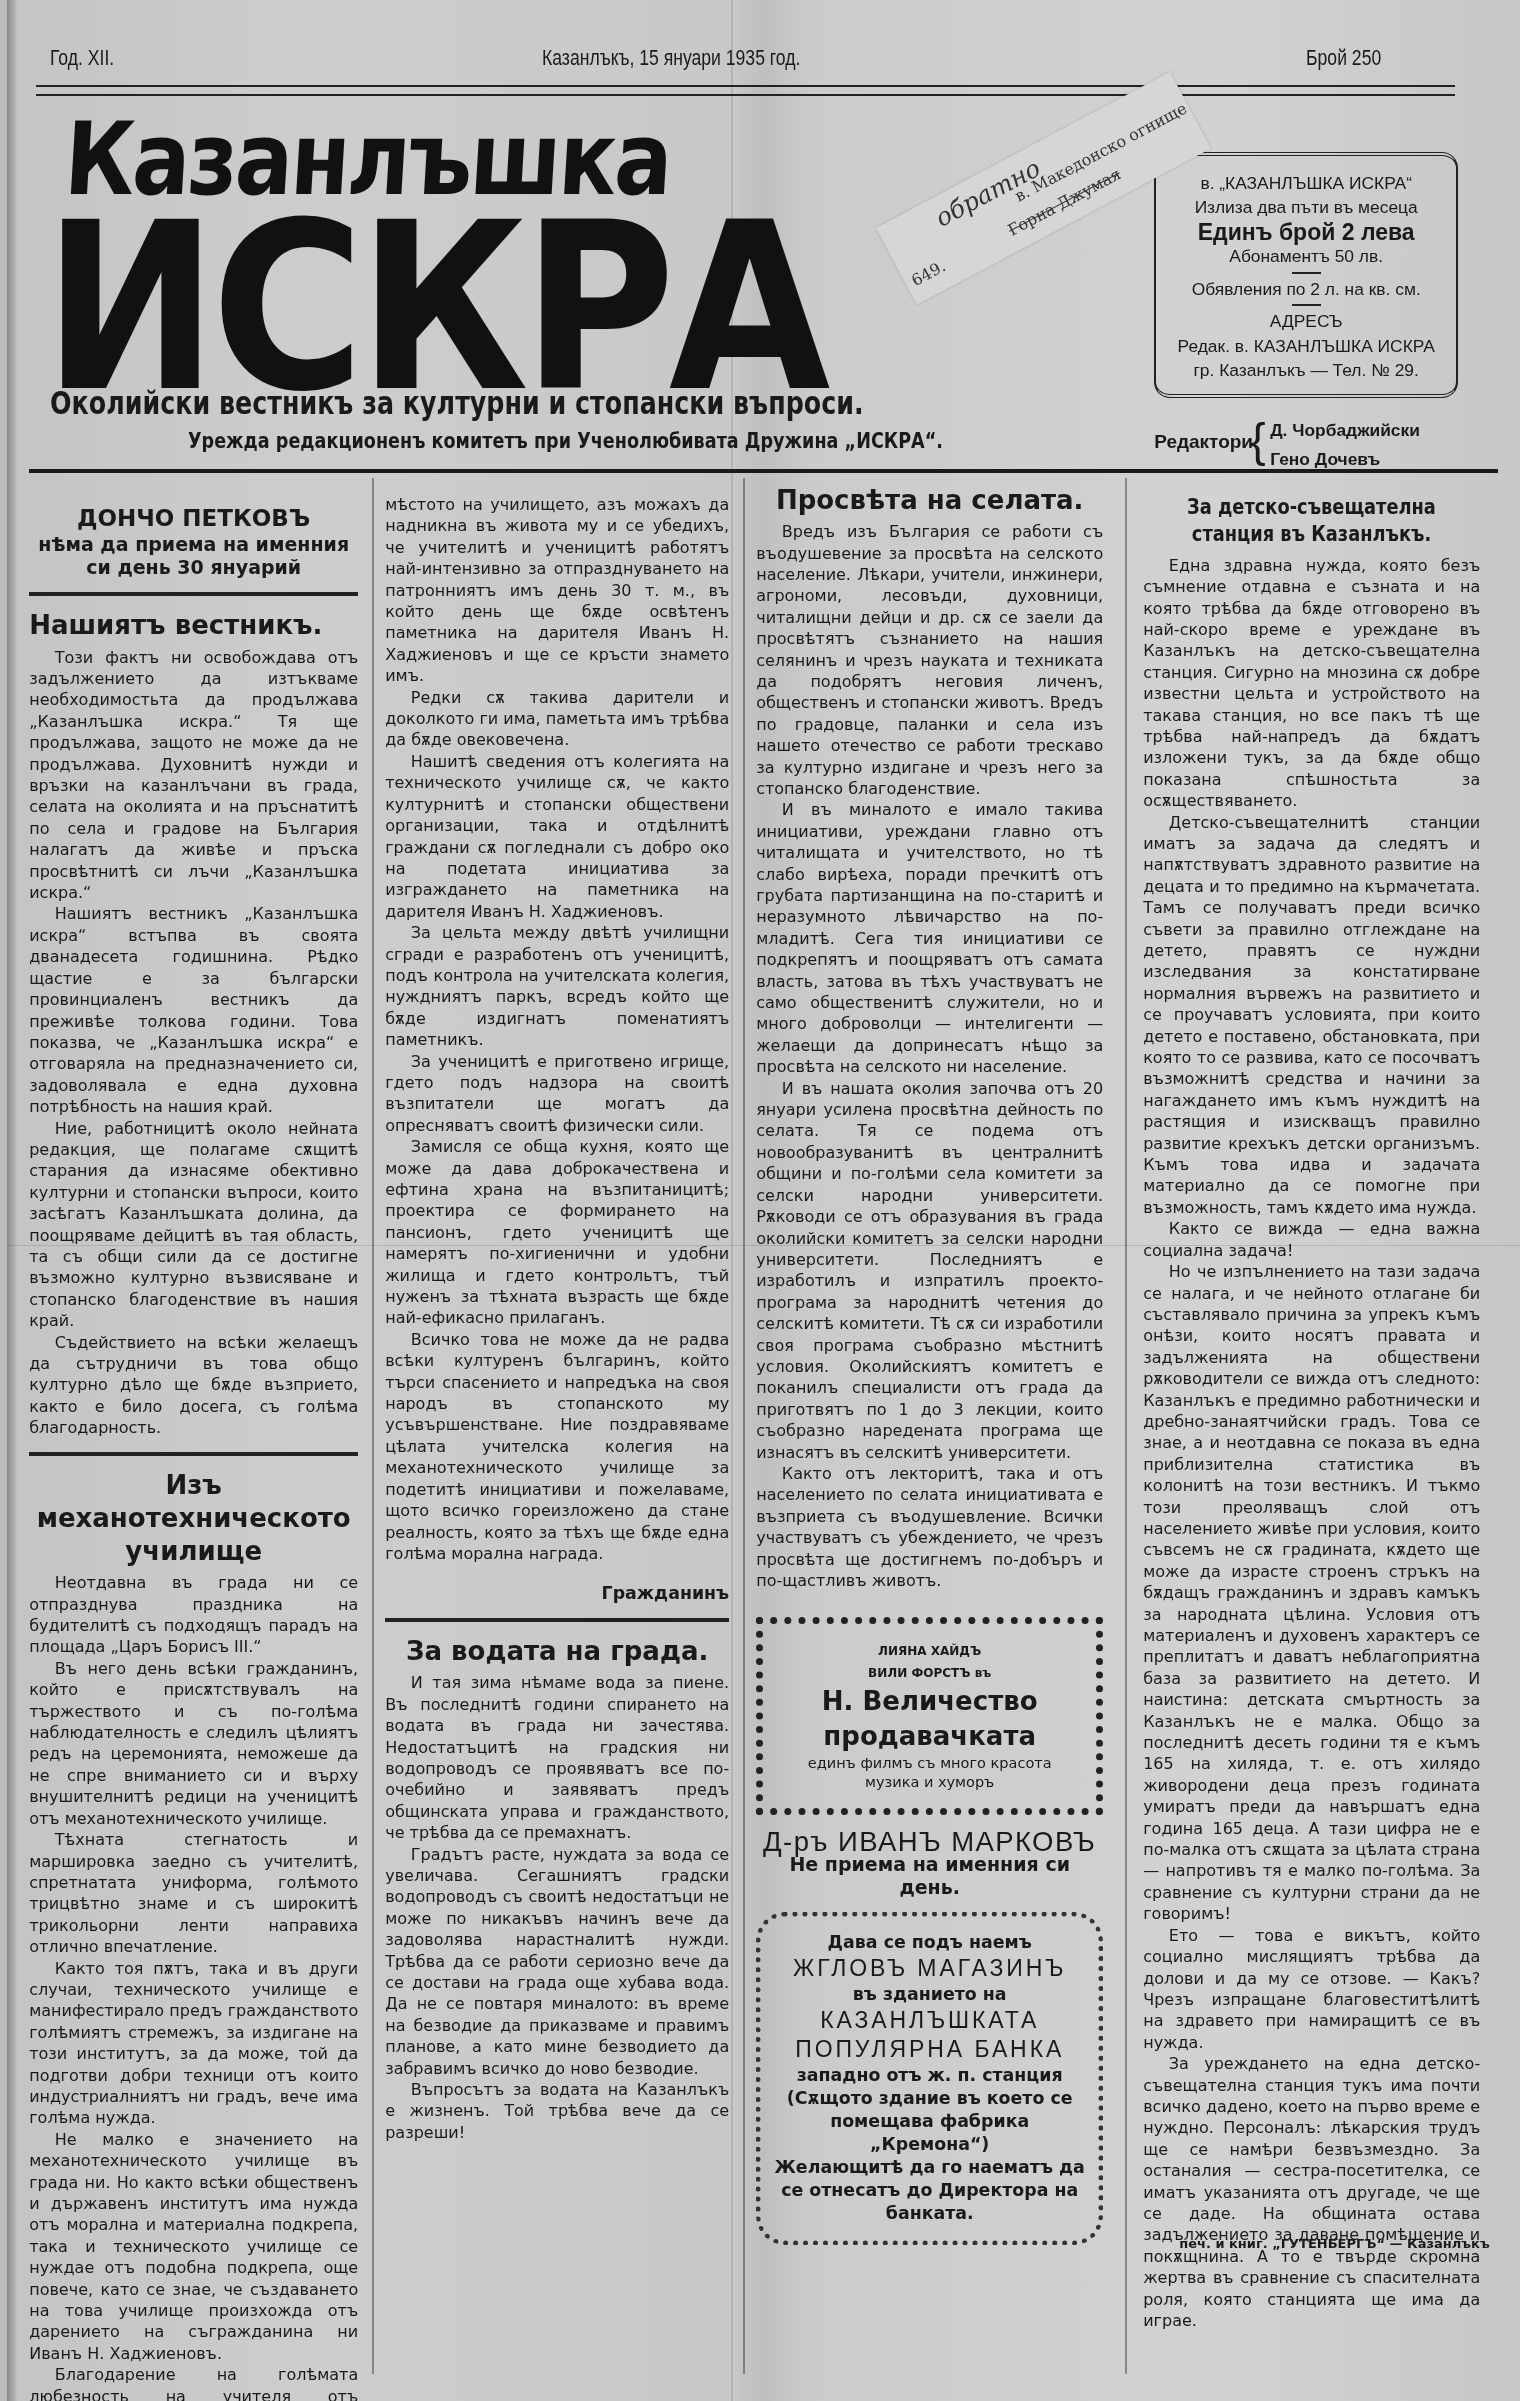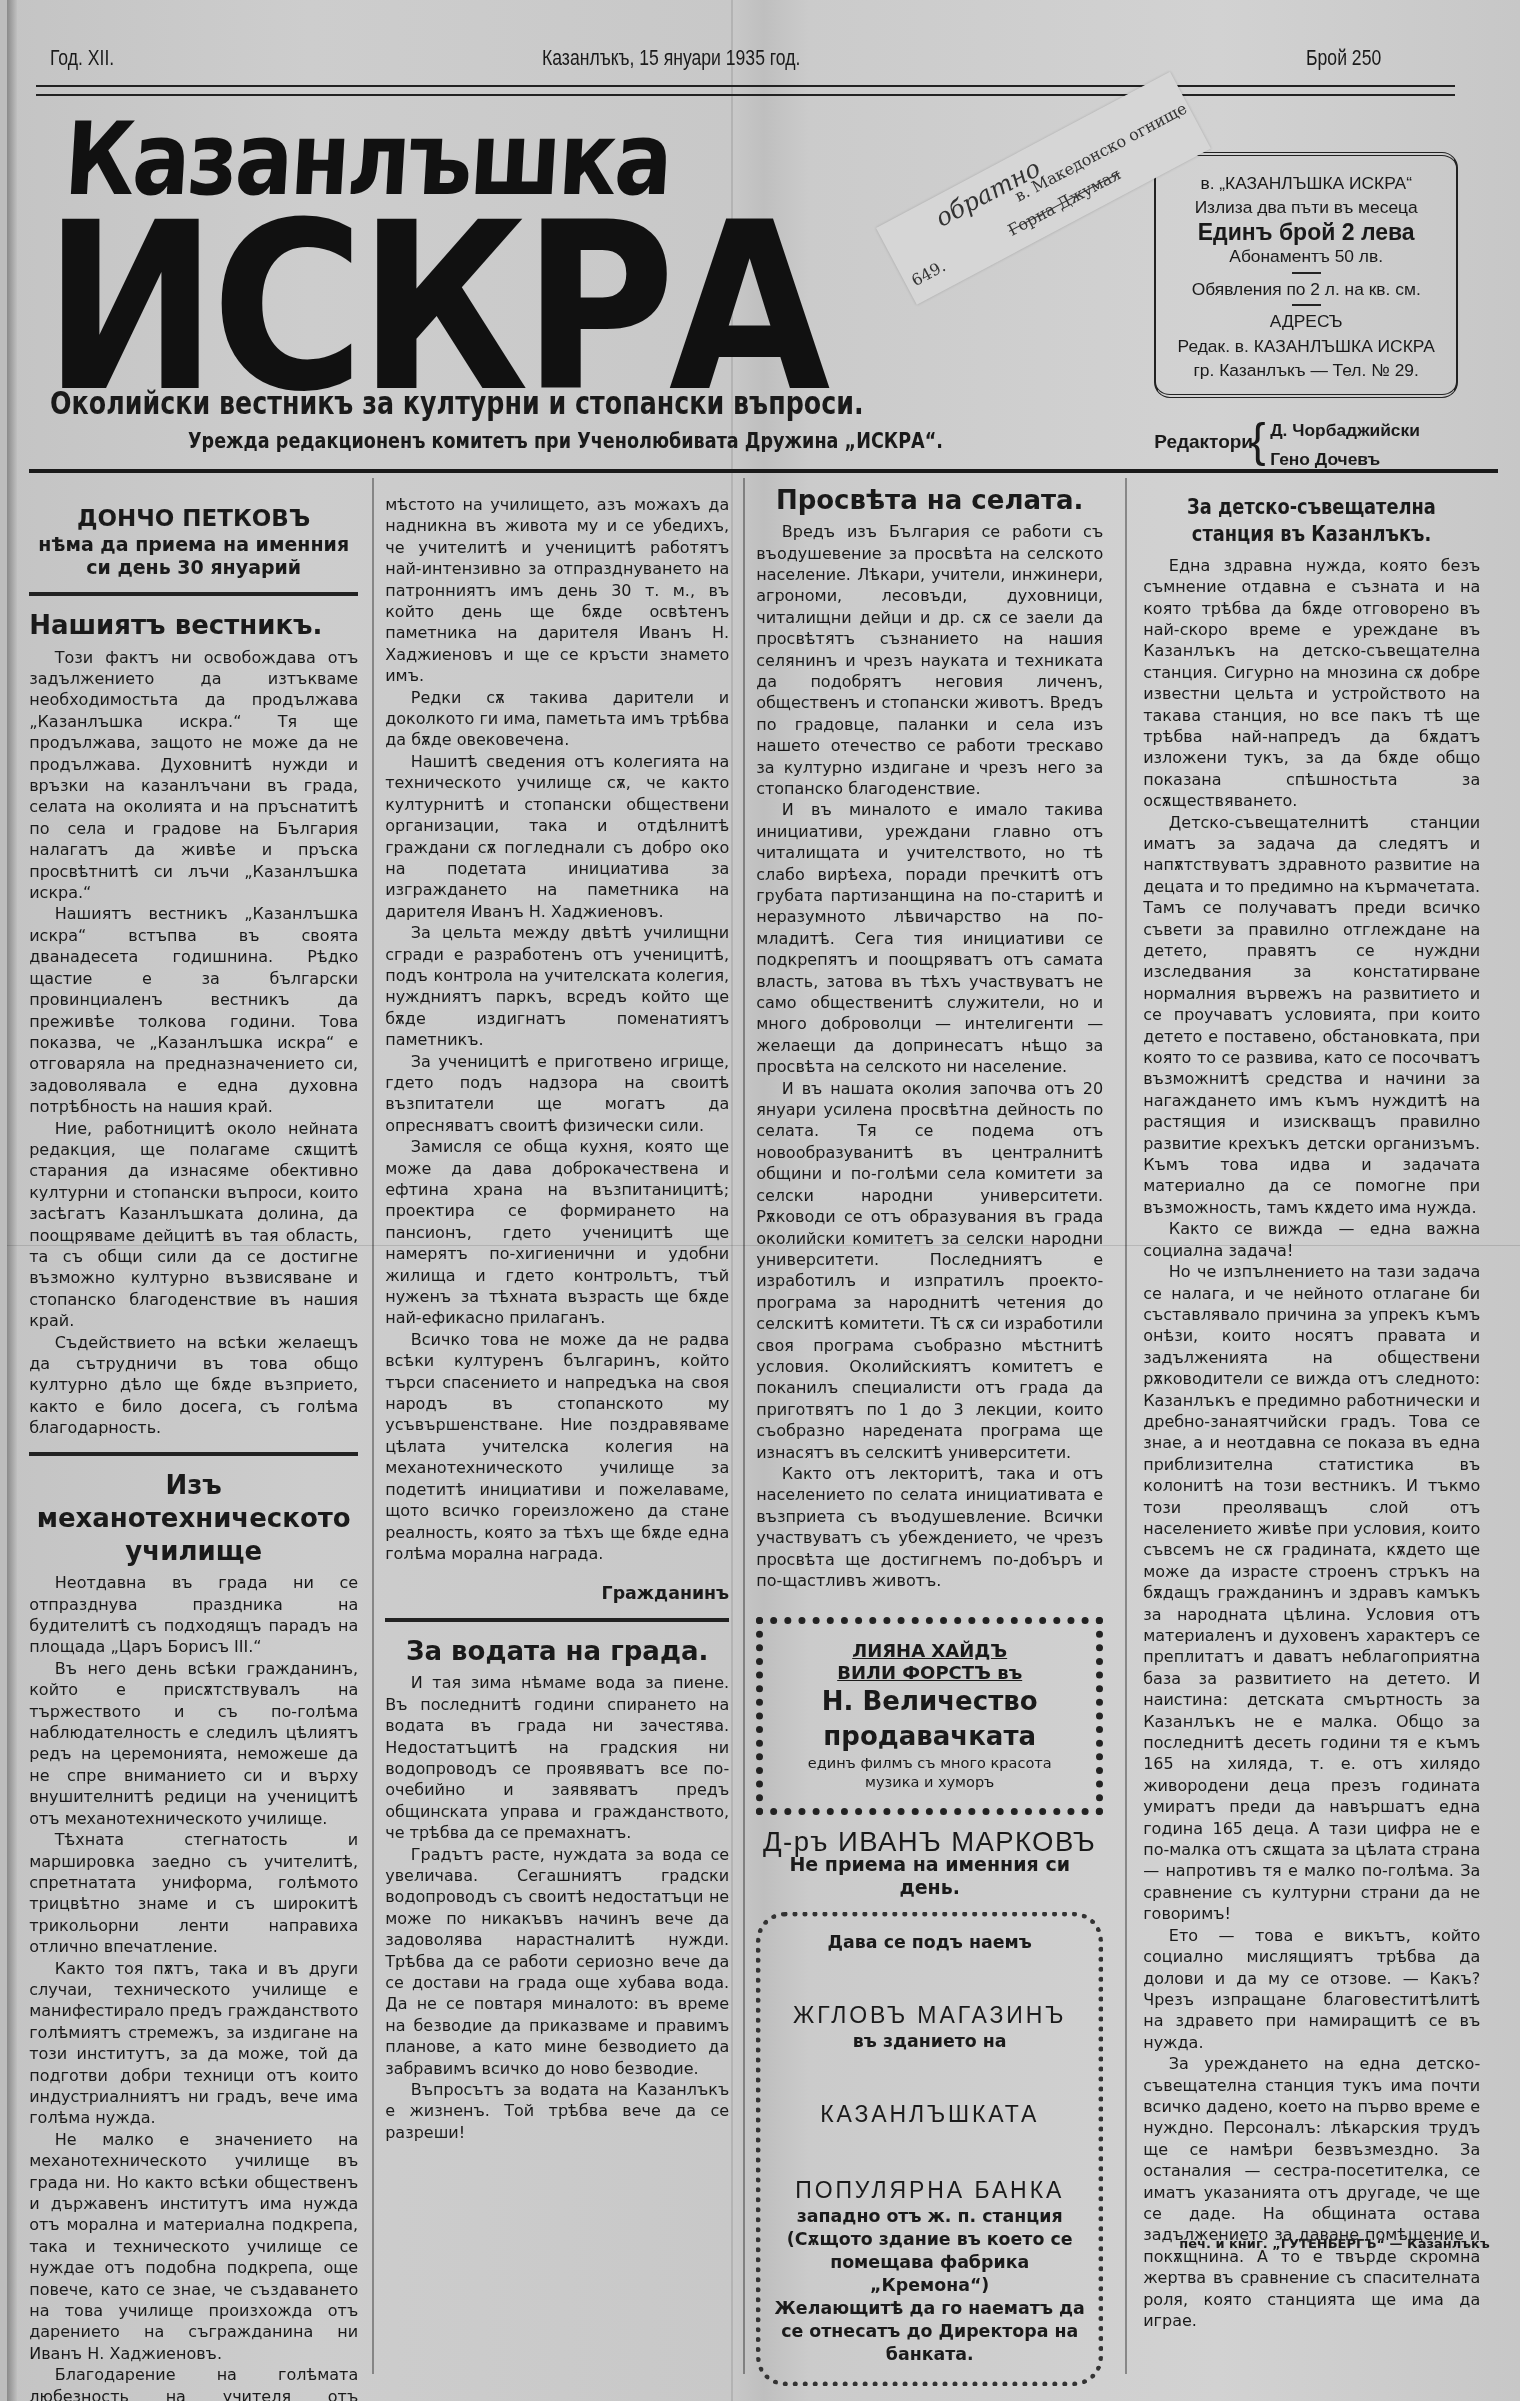--- a/index.html
+++ b/index.html
@@ -72,27 +72,27 @@
 
   .h-art { font-weight:bold; font-size:26px; line-height:33px; margin:5.8px 0 4.3px 0; text-align:left; }
   .h-center { text-align:center; }
   .notice-name { text-align:center; font-size:23px; font-weight:bold; margin-top:26px; line-height:29px; }
   .notice-text { text-align:center; font-size:19px; font-weight:bold; line-height:23px; }
   .hr-thick { height:4.3px; background:#222; margin:13px 0; }
   .sig { text-align:right; font-weight:bold; font-size:17.4px; margin-top:19px; }
   .h-narrow { font-family:"DejaVu Sans Condensed","DejaVu Sans",sans-serif; font-weight:bold; font-size:22px; text-align:center; line-height:27.5px; margin:14.5px 0 7.2px; transform:scaleX(0.9); }
 
   .ad1 { border:7.2px dotted #222; padding:16px 7.2px; text-align:center; margin-top:26px; }
-  .ad1 .small { font-weight:bold; font-size:18px; line-height:22px;text-decoration:underline; }
+  .ad1 .small { font-weight:bold; font-size:12px; line-height:22px; }
   .ad1 .big { font-weight:bold; font-size:26px; line-height:35px; }
   .ad1 .tiny { font-size:14.5px; line-height:19px; }
   .ad2title { text-align:center; font-family:"Liberation Sans", sans-serif; font-size:27.5px; margin-top:16px; letter-spacing:1.4px; }
   .ad2sub { text-align:center; font-weight:bold; font-size:19px; line-height:23px; }
   .ad3 { border:5.8px dotted #333; border-radius:29px; margin-top:13px; padding:14.5px 10px; text-align:center; font-size:17.4px; line-height:23px; font-weight:bold; }
-  .ad3 .cap { font-family:"Liberation Sans", sans-serif; font-size:23px; letter-spacing:2.9px; font-weight:normal; line-height:29px;margin-top:47px; }
+  .ad3 .cap { font-family:"Liberation Sans", sans-serif; font-size:23px; letter-spacing:2.9px; font-weight:normal; line-height:29px; }
   .printer { position:absolute; left:1172px; top:2236px; font-size:13px; font-weight:bold; }
 </style>
 </head>
 <body>
 
 <div class="page">
   <div class="left-edge"></div>
   <div class="fold-h"></div>
   <div class="fold-v"></div>
 

